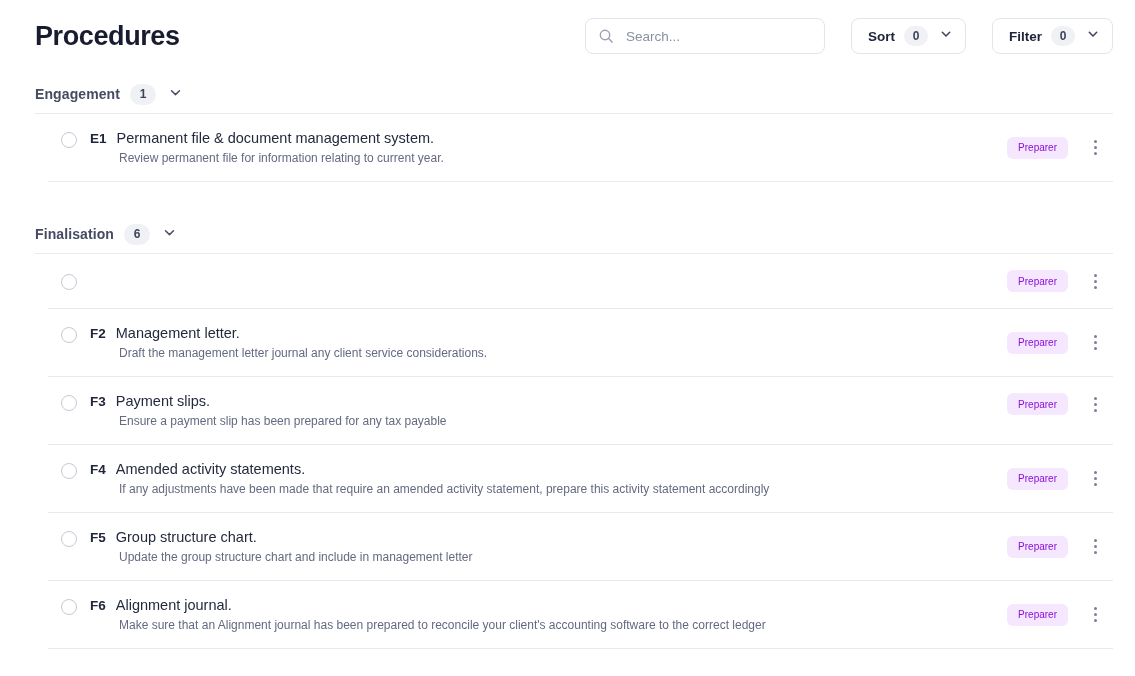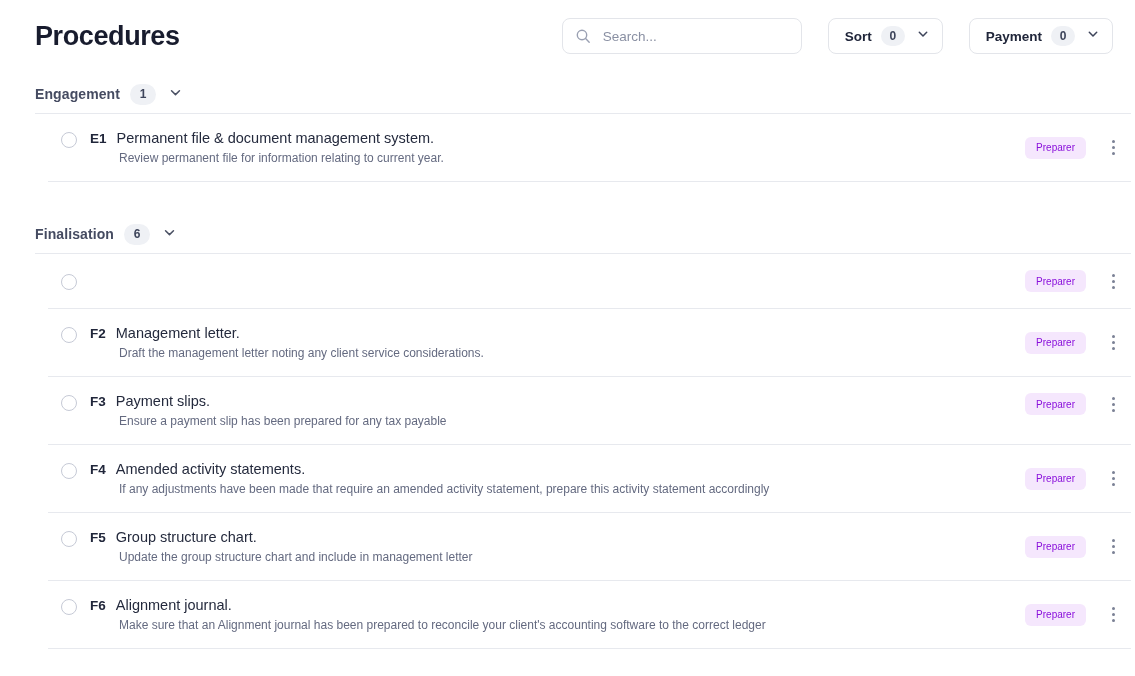--- a/index.html
+++ b/index.html
@@ -52,21 +52,21 @@
   .count-pill {
     display: inline-flex; align-items: center; justify-content: center;
     min-width: 24px; height: 20px; padding: 0 7px;
     border-radius: 10px; background: #eff1f5;
     font-size: 12px; font-weight: bold; color: #3d4considering;
     color: #3d445a;
   }
   .chev { display: block; margin-left: 2px; }
 
   
-  .content { padding: 0 4px 0 35px; }
+  .content { padding: 0 22px 0 35px; }
 
   .section-head {
     display: flex; align-items: center; gap: 10px;
     padding: 22px 0 0 0; height: 46px;
   }
   .section-title {
     font-size: 14px; font-weight: bold; color: #454b61; letter-spacing: 0.1px;
   }
   .section-pill {
     display: inline-flex; align-items: center; justify-content: center;
@@ -143,21 +143,21 @@
         <span class="lbl">Sort</span>
         <span class="count-pill">0</span>
         <span class="chev">
           <svg width="14" height="14" viewBox="0 0 14 14" fill="none">
             <path d="M3.3 5.3 L7 9 L10.7 5.3" stroke="#3d445a" stroke-width="1.5" stroke-linecap="round" stroke-linejoin="round"></path>
           </svg>
         </span>
       </div>
 
       <div class="tool-btn">
-        <span class="lbl">Payment</span>
+        <span class="lbl">Filter</span>
         <span class="count-pill">0</span>
         <span class="chev">
           <svg width="14" height="14" viewBox="0 0 14 14" fill="none">
             <path d="M3.3 5.3 L7 9 L10.7 5.3" stroke="#3d445a" stroke-width="1.5" stroke-linecap="round" stroke-linejoin="round"></path>
           </svg>
         </span>
       </div>
 
     </div>
   </div>
@@ -227,21 +227,21 @@
             </div>
           </div>
           <div class="row" style="display: flex; align-items: center;">
             <div class="row-left">
               <span class="check"></span>
               <div class="row-body">
                 <div class="row-title-line">
                   <span class="row-code">F2</span>
                   <span class="row-title">Management letter.</span>
                 </div>
-                <div class="row-desc">Draft the management letter noting any client service considerations.</div>
+                <div class="row-desc">Draft the management letter journal any client service considerations.</div>
               </div>
             </div>
             <div class="row-right">
               <span class="role-badge">Preparer</span>
               <span class="kebab">
                 <i></i>
                 <i></i>
                 <i></i>
               </span>
             </div>

